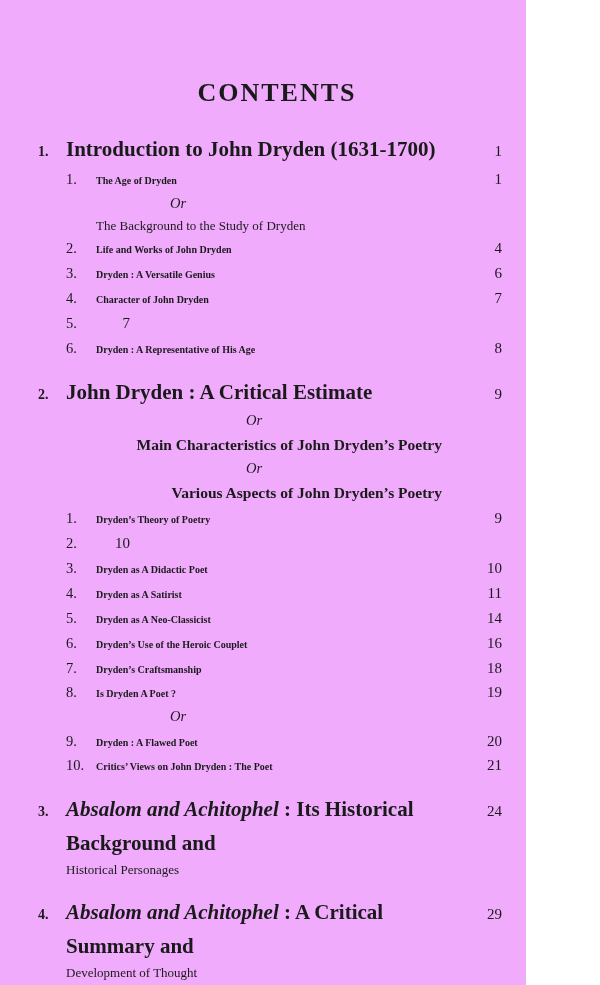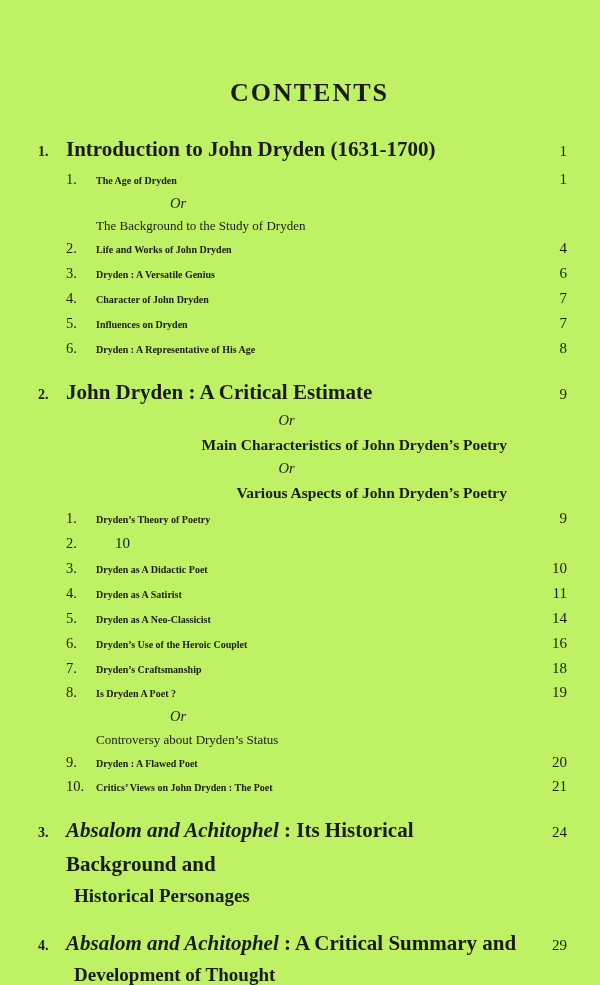--- a/index.html
+++ b/index.html
@@ -9,25 +9,25 @@
   body {
     width: 600px;
     height: 985px;
     background: #ffffff;
     font-family: "Liberation Serif", serif;
     color: #1a1a1a;
     overflow: hidden;
   }
   .page {
     position: relative;
-    width: 600px;
+    width: 526px;
     height: 985px;
     box-sizing: border-box;
-    padding: 78px 33px 0 38px;
-    background: #bef264;
+    padding: 78px 24px 0 38px;
+    background: #f0abfc;
   }
   .page-title {
     text-align: center;
     font-size: 26px;
     letter-spacing: 2px;
     font-weight: 700;
     margin: 0 0 24px 0;
     padding-left: 14px;
   }
   .toc {
@@ -107,23 +107,23 @@
   }
   .alt-line-bold {
     margin-left: 28px;
     font-size: 15.5px;
     font-weight: 700;
     line-height: 1.62;
     text-align: right;
     padding-right: 60px;
   }
   .wrap-cont {
-    margin-left: 36px;
-    font-weight: 700;
-    font-size: 19px;
+    margin-left: 28px;
+    font-weight: 400;
+    font-size: 13px;
     line-height: 1.6;
   }
   .sub-row .pg {
     font-weight: 400;
   }
 </style>
 </head>
 <body>
 
 <div class="page">
@@ -156,21 +156,20 @@
           <span class="sub-title">Dryden : A Versatile Genius</span>
           <span class="pg">6</span>
         </div>
         <div class="sub-row">
           <span class="sub-num">4.</span>
           <span class="sub-title">Character of John Dryden</span>
           <span class="pg">7</span>
         </div>
         <div class="sub-row">
           <span class="sub-num">5.</span>
-          <span class="sub-title">Influences on Dryden</span>
           <span class="pg">7</span>
         </div>
         <div class="sub-row">
           <span class="sub-num">6.</span>
           <span class="sub-title">Dryden : A Representative of His Age</span>
           <span class="pg">8</span>
         </div>
       </div>
     </div>
 
@@ -219,21 +218,20 @@
           <span class="sub-num">7.</span>
           <span class="sub-title">Dryden’s Craftsmanship</span>
           <span class="pg">18</span>
         </div>
         <div class="sub-row">
           <span class="sub-num">8.</span>
           <span class="sub-title">Is Dryden A Poet ?</span>
           <span class="pg">19</span>
         </div>
         <div class="or">Or</div>
-        <div class="alt-line">Controversy about Dryden’s Status</div>
         <div class="sub-row">
           <span class="sub-num">9.</span>
           <span class="sub-title">Dryden : A Flawed Poet</span>
           <span class="pg">20</span>
         </div>
         <div class="sub-row">
           <span class="sub-num">10.</span>
           <span class="sub-title">Critics’ Views on John Dryden : The Poet</span>
           <span class="pg">21</span>
         </div>

